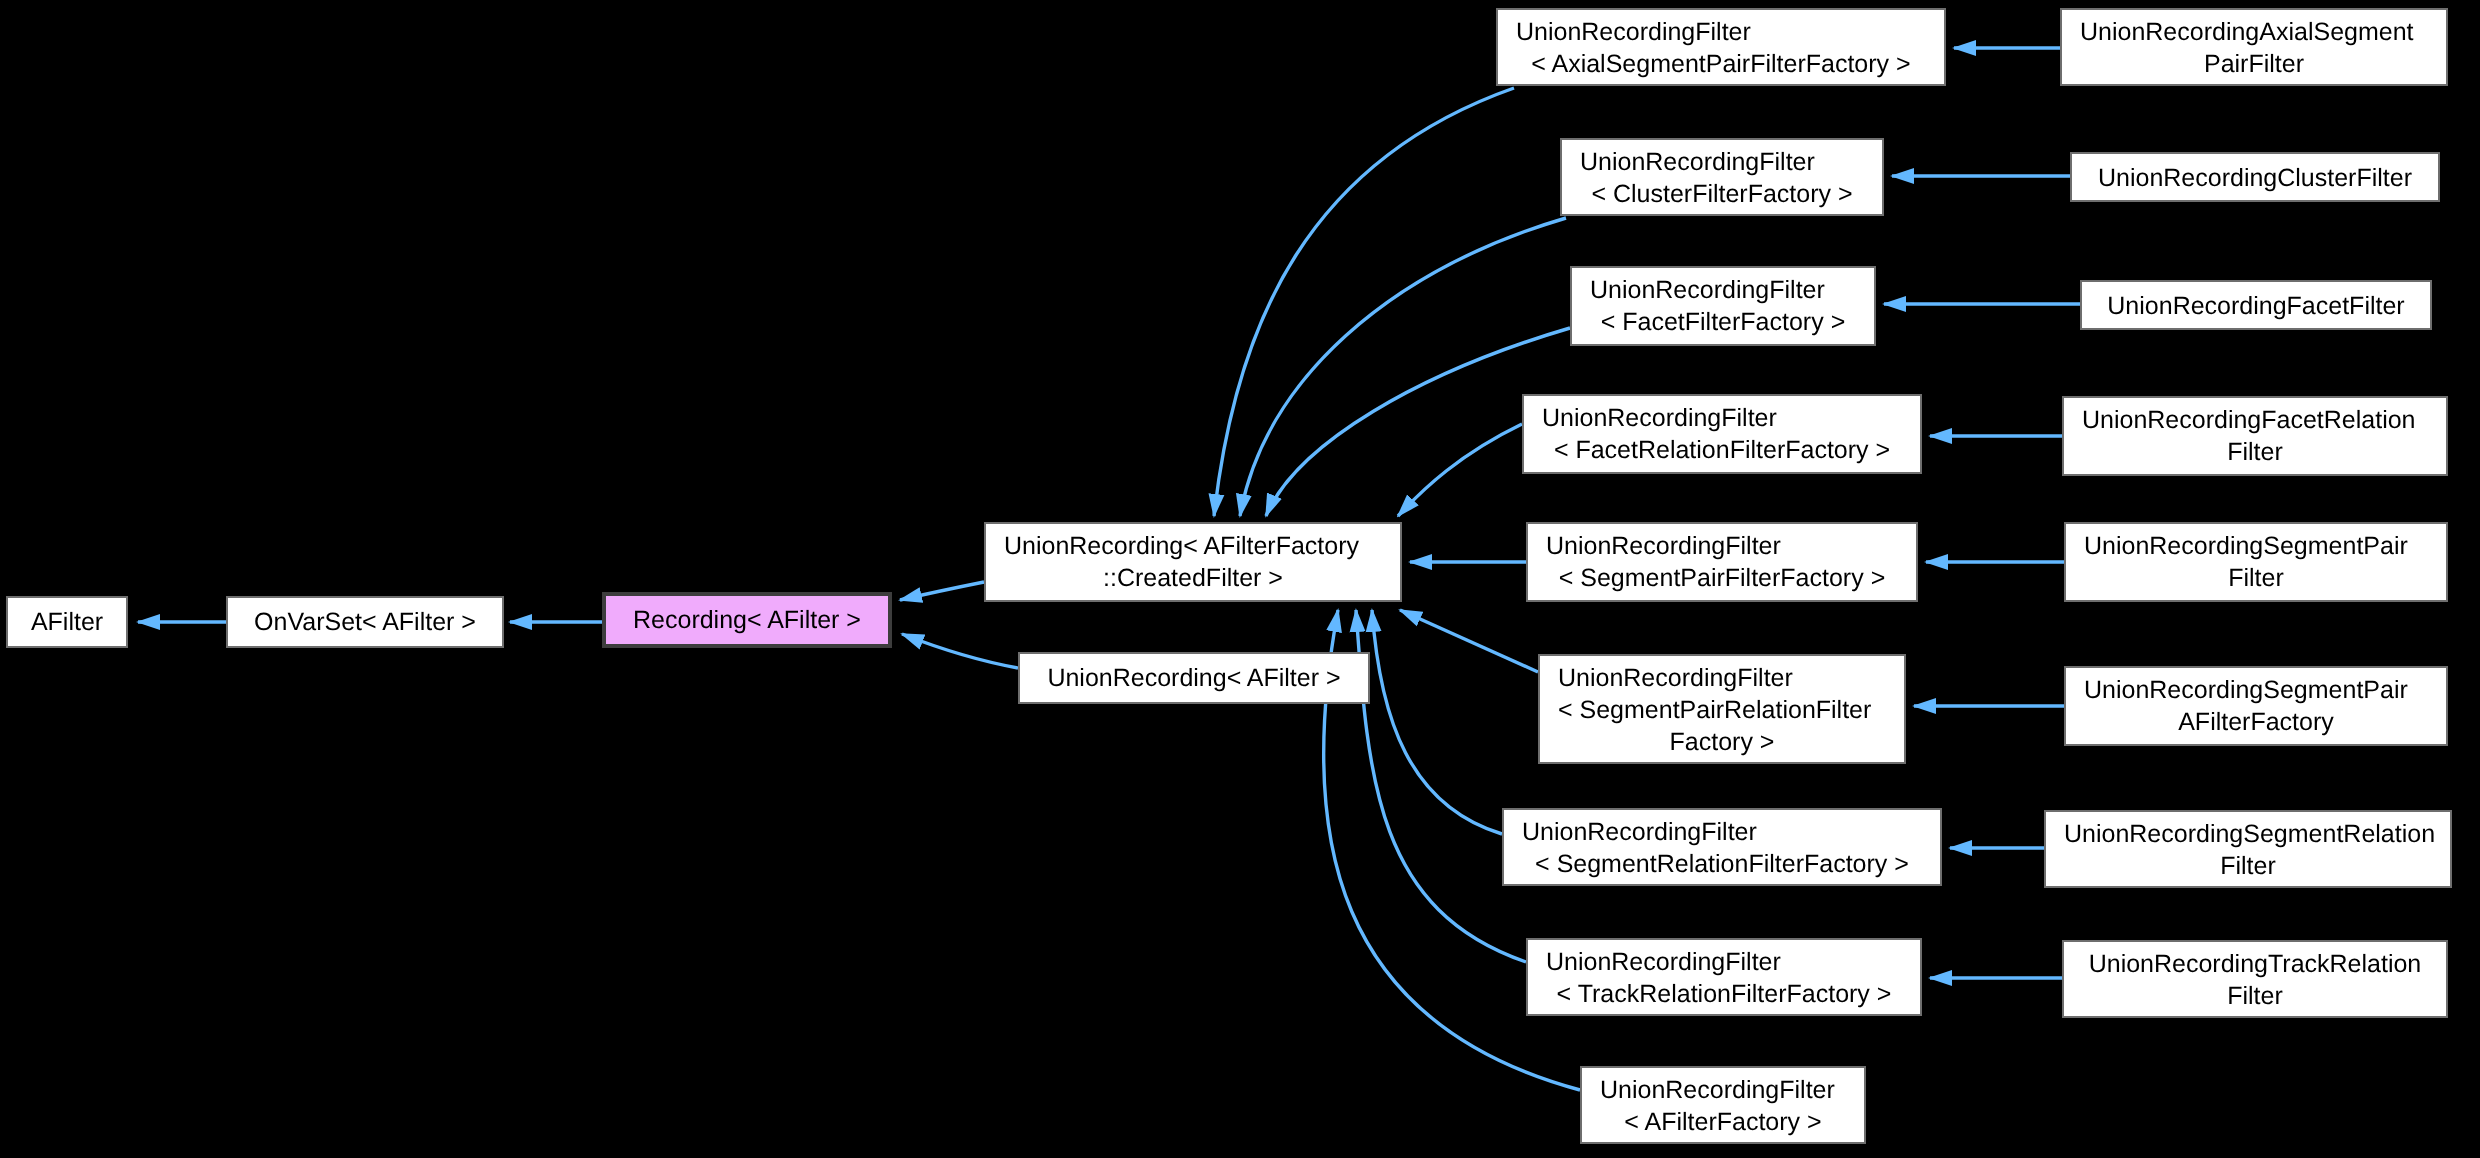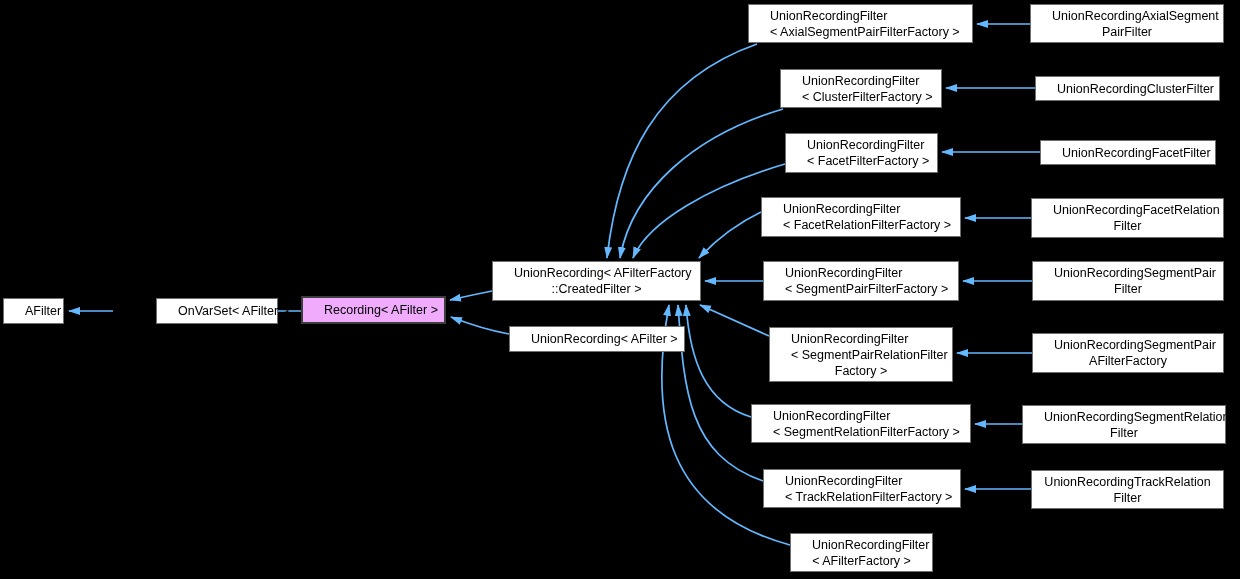--- a/index.html
+++ b/index.html
@@ -32,21 +32,21 @@
     border: 1px solid #6e6e6e;
     color: #000000;
     font-size: 12.5px;
     line-height: 16px;
     display: flex;
     flex-direction: column;
     justify-content: center;
     white-space: nowrap;
   }
   .node .ln {
-    padding: 0 21px;
+    padding: 0 9px;
     text-align: left;
   }
   .node .ln.c {
     text-align: center;
   }
   .node.highlight {
     background: #f0abfc;
     border: 2px solid #3d3d3d;
   }
 </style>
@@ -81,21 +81,21 @@
     <path class="e" d="M1032,281 L963,281" marker-end="url(#ah)"></path>
     <path class="e" d="M1032,353 L957,353" marker-end="url(#ah)"></path>
     <path class="e" d="M1022,424 L975,424" marker-end="url(#ah)"></path>
     <path class="e" d="M1031,489 L965,489" marker-end="url(#ah)"></path>
   </svg>
 
   <div class="node" style="left:3px; top:298px; width:61px; height:26px;">
     <div class="ln c">AFilter</div>
   </div>
 
-  <div class="node" style="left:113px; top:298px; width:122px; height:26px;margin-left:43px;">
+  <div class="node" style="left:113px; top:298px; width:139px; height:26px;">
     <div class="ln c">OnVarSet&lt; AFilter &gt;</div>
   </div>
 
   <div class="node highlight" style="left:301px; top:296px; width:145px; height:28px;">
     <div class="ln c">Recording&lt; AFilter &gt;</div>
   </div>
 
   <div class="node" style="left:492px; top:261px; width:209px; height:40px;">
     <div class="ln">UnionRecording&lt; AFilterFactory</div>
     <div class="ln c">::CreatedFilter &gt;</div>

